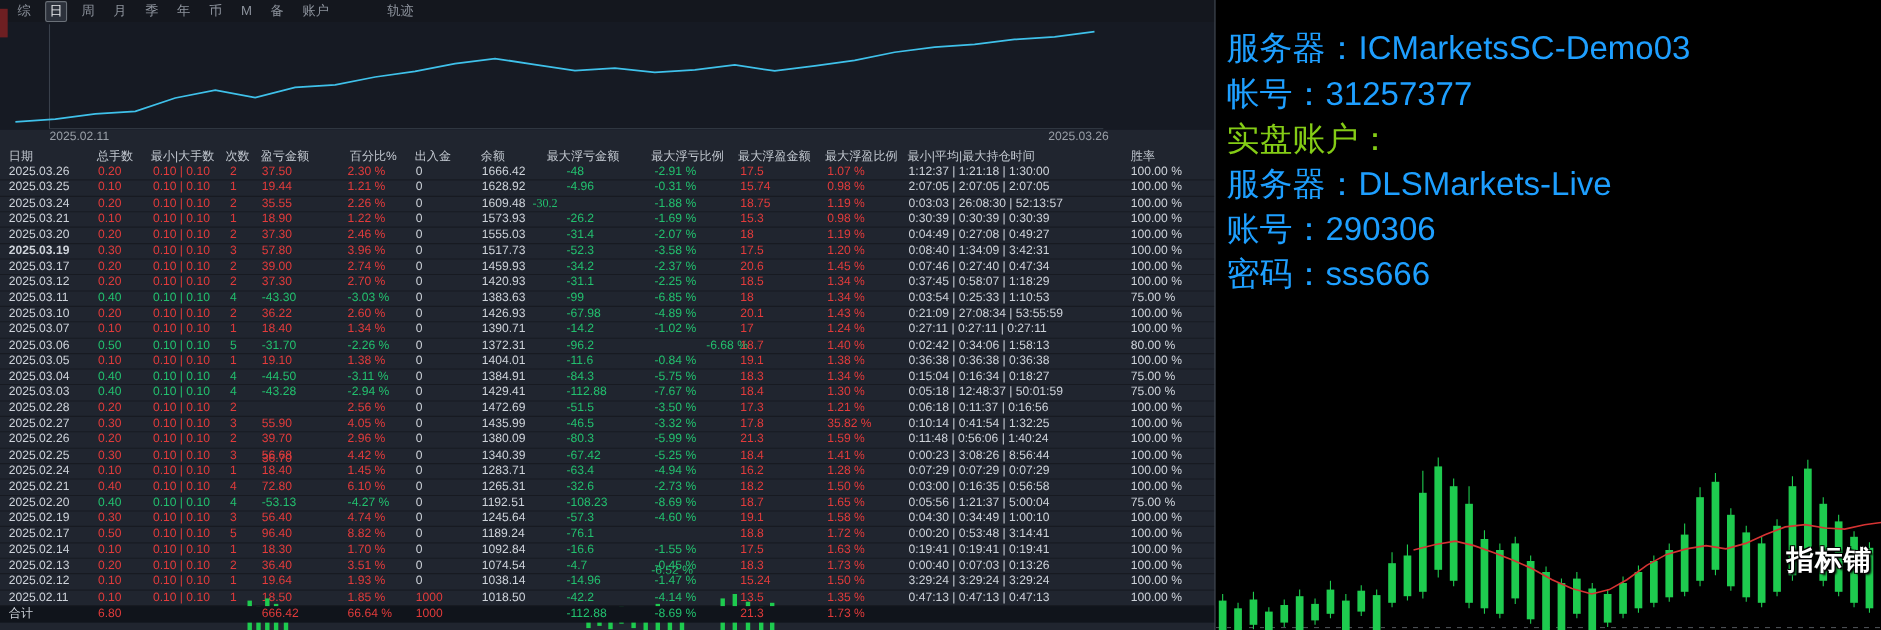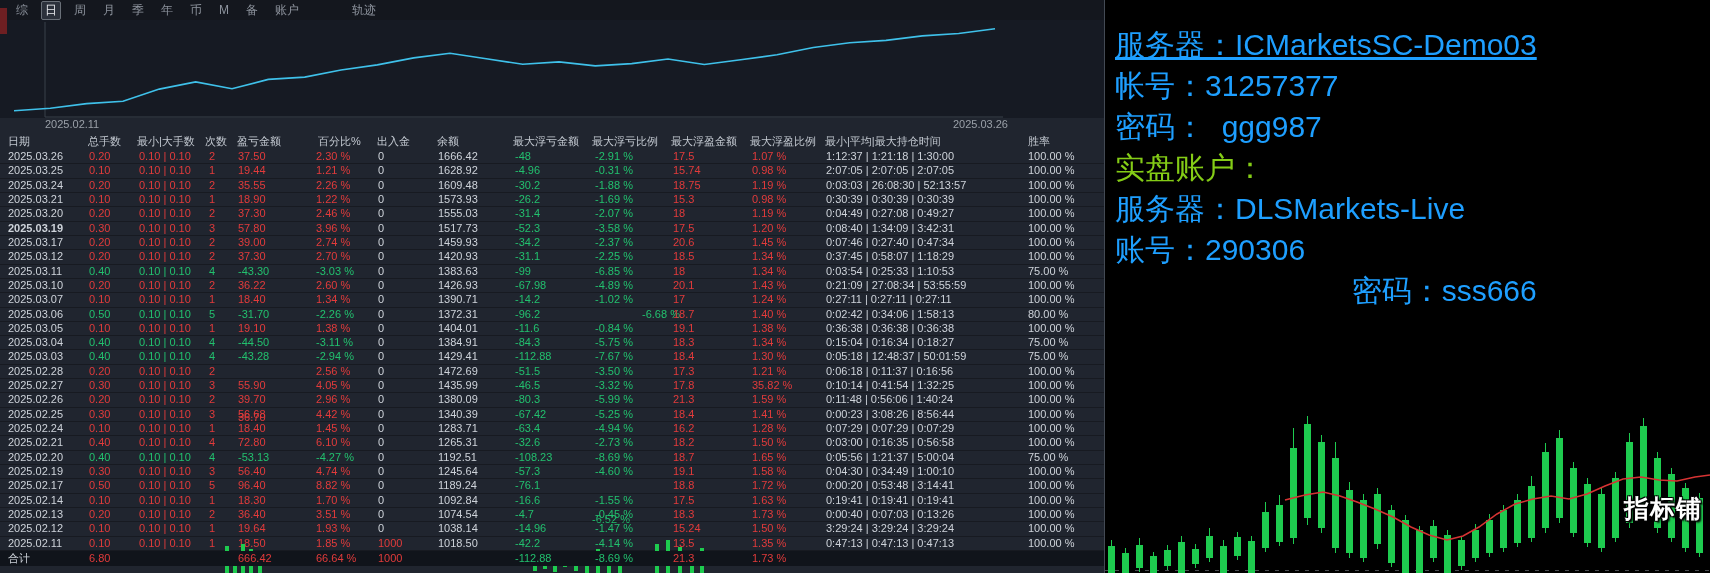--- a/index.html
+++ b/index.html
@@ -68,21 +68,21 @@
 
     <div id="thead">
         <span class="hcell" style="left: 8px;">日期</span>
         <span class="hcell" style="left: 88px;">总手数</span>
         <span class="hcell" style="left: 137px;">最小|大手数</span>
         <span class="hcell" style="left: 205px;">次数</span>
         <span class="hcell" style="left: 237px;">盈亏金额</span>
         <span class="hcell" style="left: 318px;">百分比%</span>
         <span class="hcell" style="left: 377px;">出入金</span>
         <span class="hcell" style="left: 437px;">余额</span>
-        <span class="hcell" style="left: 513px; text-align: right;">最大浮亏金额</span>
+        <span class="hcell" style="left: 497px; text-align: right;">最大浮亏金额</span>
         <span class="hcell" style="left: 592px;">最大浮亏比例</span>
         <span class="hcell" style="left: 671px;">最大浮盈金额</span>
         <span class="hcell" style="left: 750px;">最大浮盈比例</span>
         <span class="hcell" style="left: 825px;">最小|平均|最大持仓时间</span>
         <span class="hcell" style="left: 1028px;">胜率</span>
       </div>
     <div id="tbody">
         <div class="trow" style="top: 150px; height: 14.32px;">
           <span class="cell c-white" style="left: 8px;">2025.03.26</span>
           <span class="cell c-red" style="left: 89px;">0.20</span>
@@ -117,21 +117,21 @@
         </div>
         <div class="trow" style="top: 178.64px; height: 14.32px;">
           <span class="cell c-white" style="left: 8px;">2025.03.24</span>
           <span class="cell c-red" style="left: 89px;">0.20</span>
           <span class="cell c-red" style="left: 139px;">0.10 | 0.10</span>
           <span class="cell c-red" style="left: 209px;">2</span>
           <span class="cell c-red" style="left: 238px;">35.55</span>
           <span class="cell c-red" style="left: 316px;">2.26 %</span>
           <span class="cell c-white" style="left: 378px;">0</span>
           <span class="cell c-white" style="left: 438px;">1609.48</span>
-          <span class="cell c-green" style="left: 515px;">-30.2</span>
+          <span class="cell c-green" style="left: 484px; font-family: Liberation Serif, serif;">-30.2</span>
           <span class="cell c-green" style="left: 595px;">-1.88 %</span>
           <span class="cell c-red" style="left: 673px;">18.75</span>
           <span class="cell c-red" style="left: 752px;">1.19 %</span>
           <span class="cell c-white" style="left: 826px;">0:03:03 | 26:08:30 | 52:13:57</span>
           <span class="cell c-white" style="left: 1028px;">100.00 %</span>
         </div>
         <div class="trow" style="top: 192.96px; height: 14.32px;">
           <span class="cell c-white" style="left: 8px;">2025.03.21</span>
           <span class="cell c-red" style="left: 89px;">0.10</span>
           <span class="cell c-red" style="left: 139px;">0.10 | 0.10</span>
@@ -653,24 +653,23 @@
         <rect x="549" y="458" width="7" height="70" fill="#1ecb4f"></rect>
         <line x1="566.5" x2="566.5" y1="468" y2="542" stroke="#1ecb4f" stroke-width="1"></line>
         <rect x="563" y="474" width="7" height="64" fill="#1ecb4f"></rect>
         <line x1="580.5" x2="580.5" y1="483" y2="552" stroke="#1ecb4f" stroke-width="1"></line>
         <rect x="577" y="488" width="7" height="60" fill="#1ecb4f"></rect>
         <line x1="594.5" x2="594.5" y1="493" y2="557" stroke="#1ecb4f" stroke-width="1"></line>
         <rect x="591" y="498" width="7" height="55" fill="#1ecb4f"></rect>
         <polyline points="180,500 200,495 218,492 235,496 252,502 270,509 288,517 306,527 324,535 342,540 358,536 374,527 392,514 410,504 428,499 446,496 464,499 482,494 500,486 518,479 536,477 554,480 572,481 590,477 605,475" fill="none" stroke="#d63333" stroke-width="1.5"></polyline>
       </svg>
     <div id="acc-lines">
-        <div class="acc-line" style="color: rgb(30, 159, 255); text-decoration: underline;">服务器：ICMarketsSC-Demo03</div>
+        <div class="acc-line" style="color: rgb(30, 159, 255);">服务器：ICMarketsSC-Demo03</div>
         <div class="acc-line" style="color: rgb(30, 159, 255);">帐号：31257377</div>
-        <div class="acc-line" style="color: rgb(30, 159, 255);">密码：  ggg987</div>
         <div class="acc-line" style="color: #84cc16;">实盘账户：</div>
         <div class="acc-line" style="color: rgb(30, 159, 255);">服务器：DLSMarkets-Live</div>
         <div class="acc-line" style="color: rgb(30, 159, 255);">账号：290306</div>
-        <div class="acc-line" style="color: rgb(30, 159, 255); text-align: right;">密码：sss666</div>
+        <div class="acc-line" style="color: rgb(30, 159, 255);">密码：sss666</div>
       </div>
     <div class="watermark">指标铺</div>
   </div>
 
 </div>
 
 </body></html>

